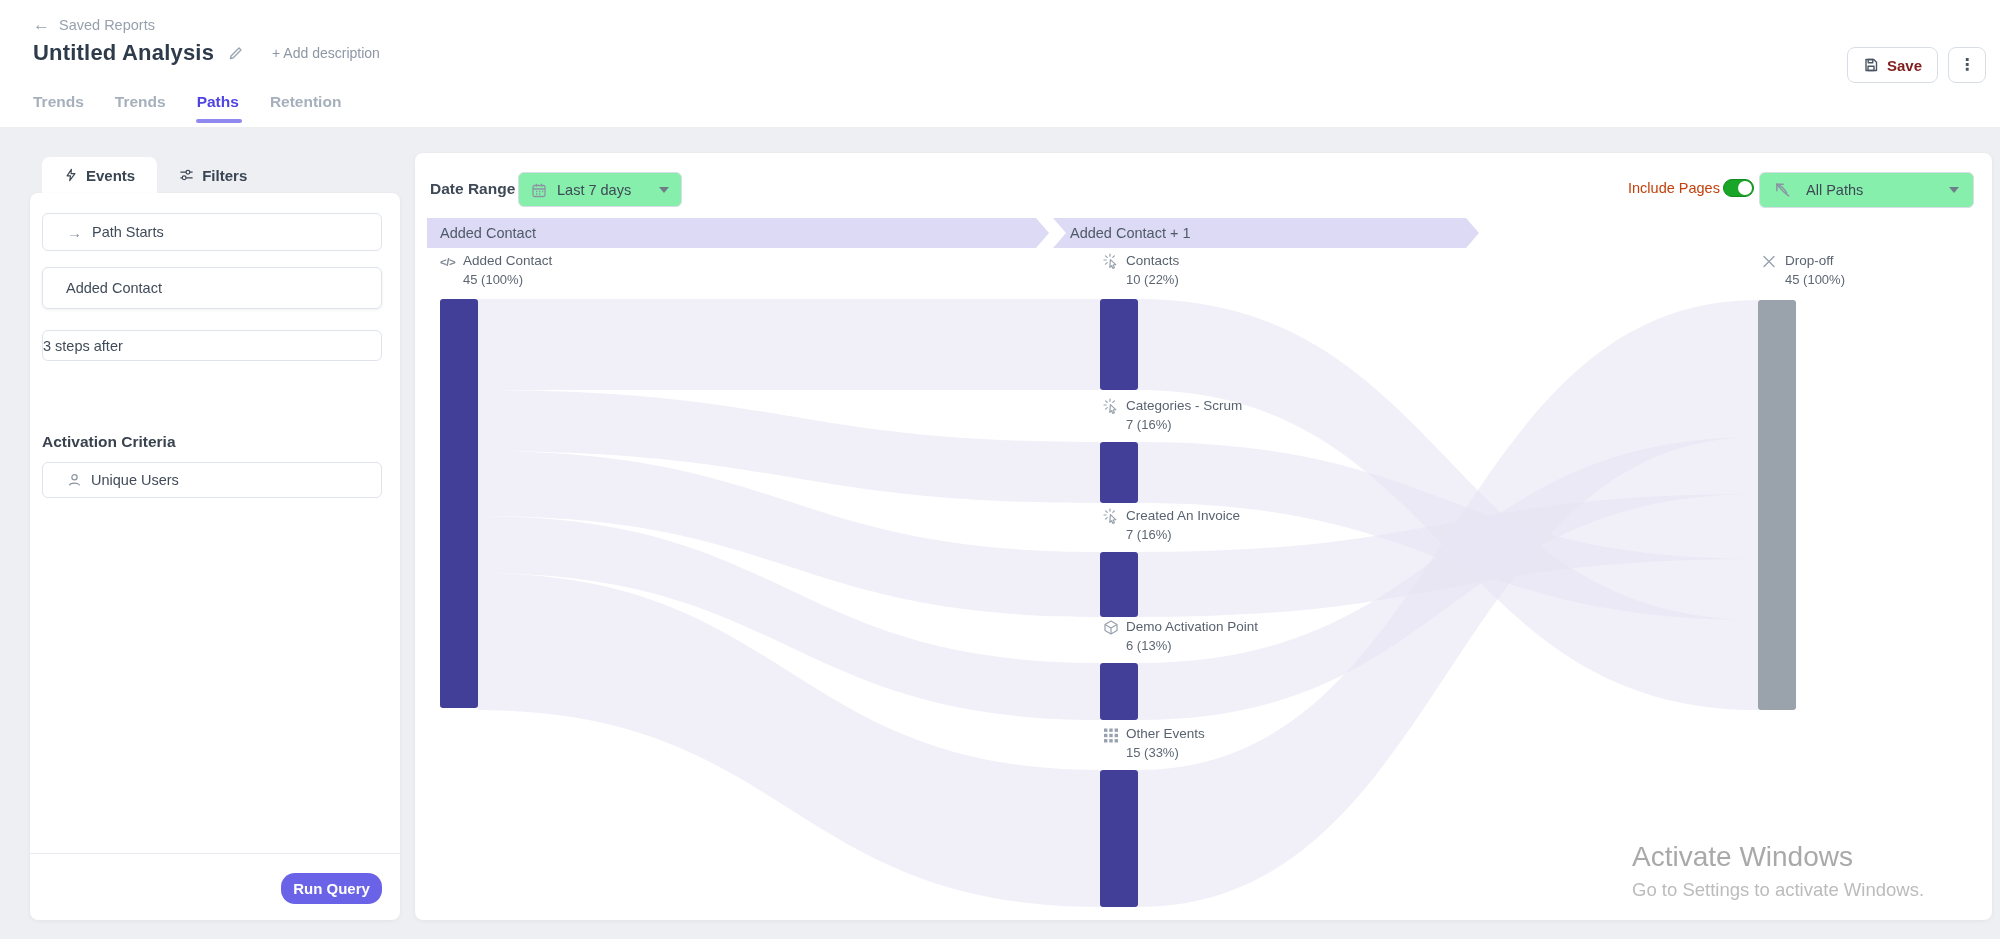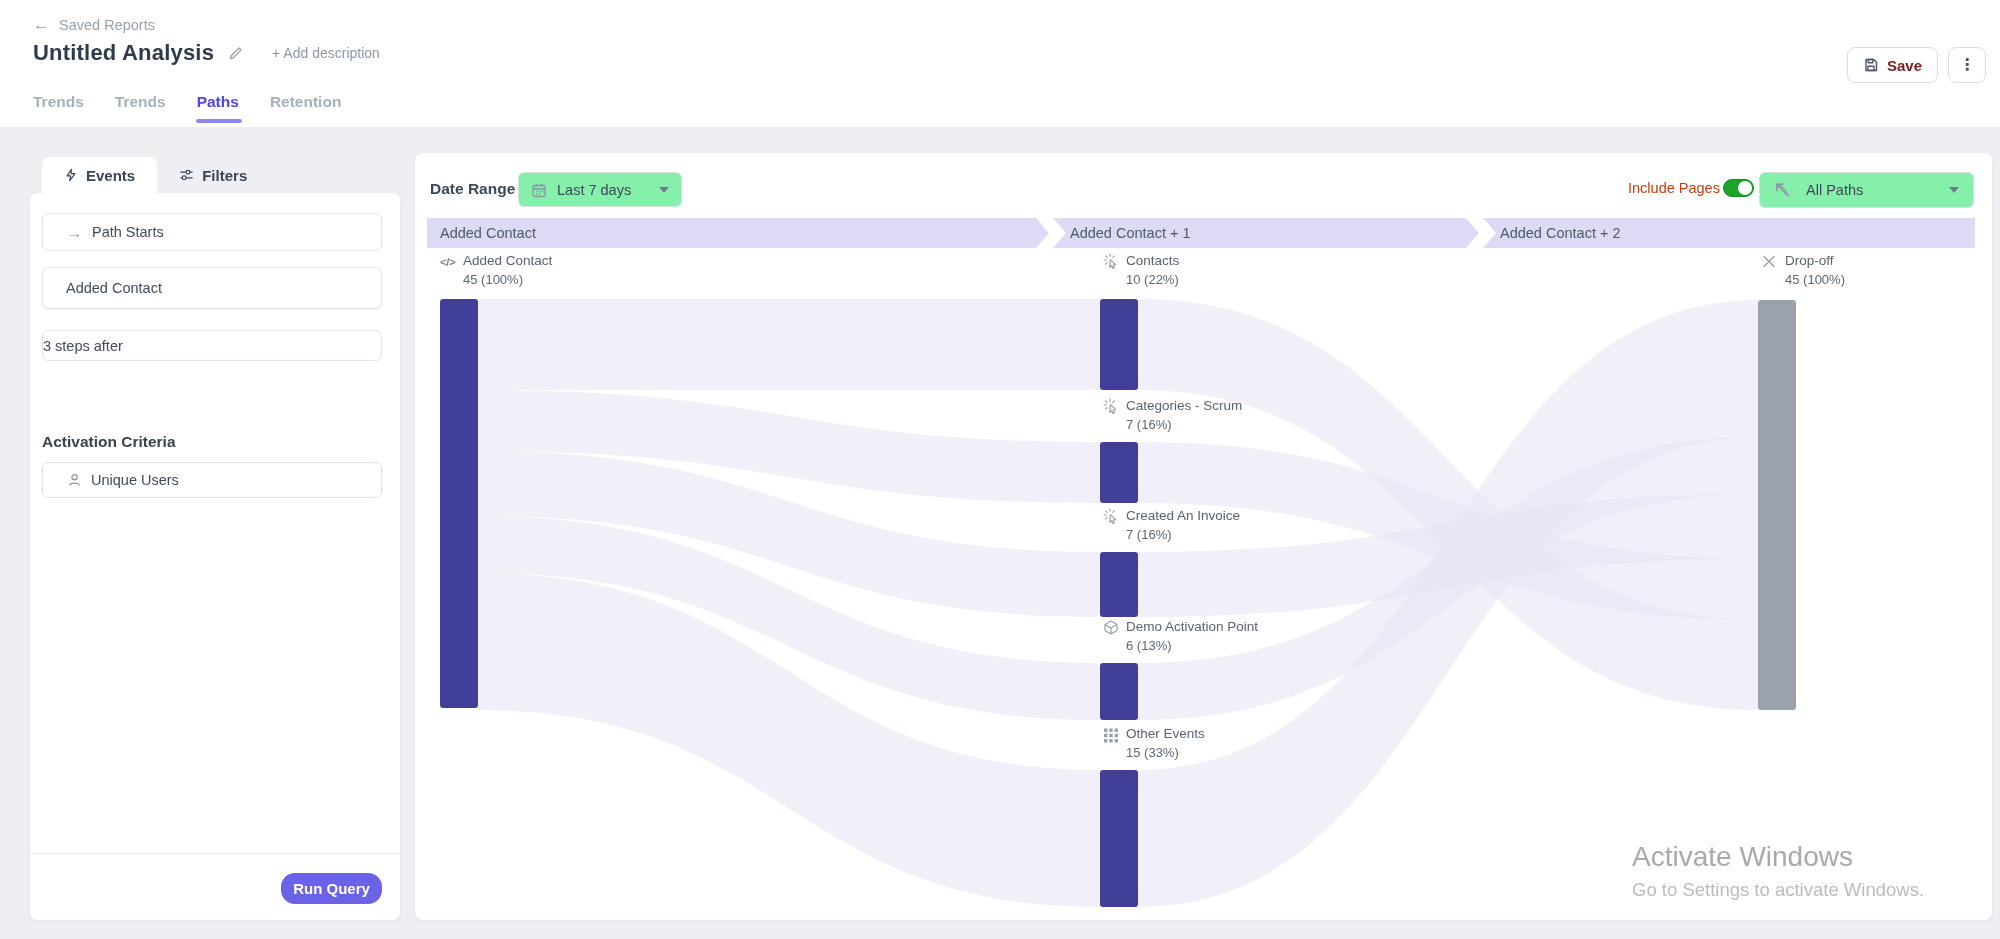--- a/index.html
+++ b/index.html
@@ -206,23 +206,20 @@
     </span>
     <span>All Paths</span>
     <span class="caret"></span>
   </div>
 
   <div class="banner-seg bs1">
     <span>Added Contact</span>
   </div>
   <div class="banner-seg bs2">
     <span>Added Contact + 1</span>
-  </div>
-  <div class="banner-seg bs3">
-    <span>Added Contact + 2</span>
   </div>
 
   <svg class="sankey-svg" width="1577" height="767" viewBox="0 0 1577 767">
     <g fill="#e7e4f4" fill-opacity="0.6">
       <path d="M63,146 C374,146 374,146 685,146 L685,237 C374,237 374,237 63,237 Z"></path>
       <path d="M63,237 C374,237 374,289 685,289 L685,350 C374,350 374,298 63,298 Z"></path>
       <path d="M63,298 C374,298 374,399 685,399 L685,464 C374,464 374,363 63,363 Z"></path>
       <path d="M63,363 C374,363 374,510 685,510 L685,567 C374,567 374,420 63,420 Z"></path>
       <path d="M63,420 C374,420 374,617 685,617 L685,754 C374,754 374,557 63,557 Z"></path>
       <path d="M723,146 C1033,146 1033,467 1343,467 L1343,557 C1033,557 1033,237 723,237 Z"></path>

